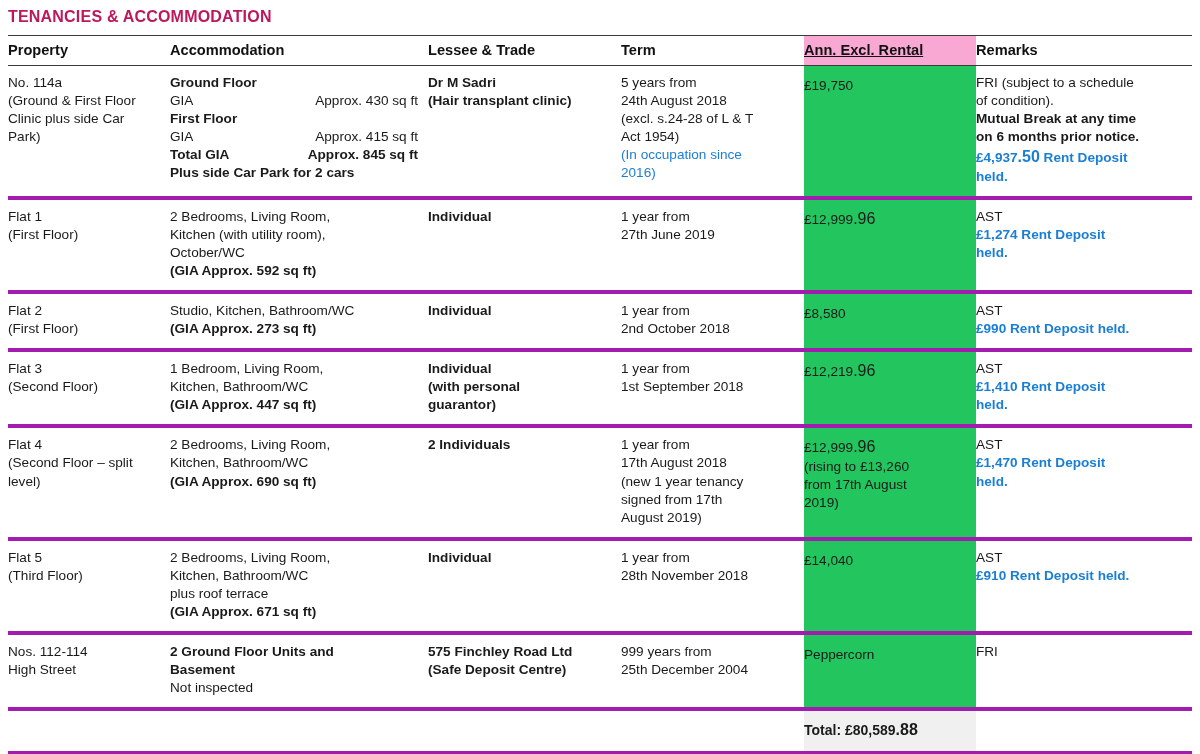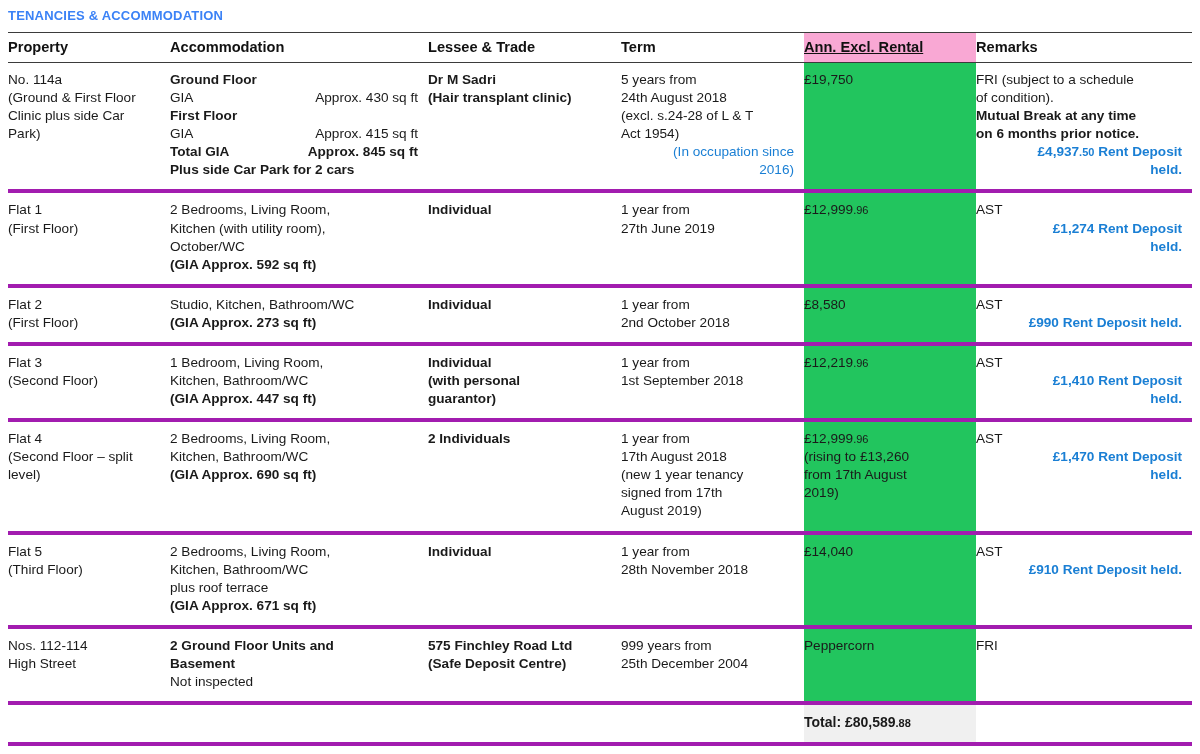--- a/index.html
+++ b/index.html
@@ -15,23 +15,23 @@
     overflow: hidden;
   }
   .page {
     position: relative;
     width: 1200px;
     height: 754px;
     box-sizing: border-box;
     padding: 0 8px;
   }
   .doc-title {
-    font-size: 13px;
+    font-size: 16px;
     font-weight: bold;
-    color: #3b82f6;
+    color: #be185d;
     letter-spacing: 0.2px;
     padding: 8px 0 9px 0;
   }
   table.tenancy {
     width: 1184px;
     border-collapse: collapse;
     table-layout: fixed;
     font-size: 13.6px;
   }
   table.tenancy th {
@@ -54,23 +54,23 @@
   td.shaded {
     background: #22c55e;
     padding-left: 8px;
   }
   th.shaded-h {
     background: #f9a8d4;
     padding-left: 8px;
     text-decoration: underline;
   }
   .b { font-weight: bold; }
-  .blue { color: #1a7fd4; text-align: right; }
+  .blue { color: #1a7fd4; }
   .blue.b { font-weight: bold; }
-  .sm { font-size: 11px; }
+  .sm { font-size: 16px; }
   .accom-line {
     display: flex;
     justify-content: space-between;
     gap: 6px;
   }
   .accom-line .lbl { white-space: nowrap; }
   .accom-line .val { white-space: nowrap; }
   .total-row td {
     border-bottom: none;
     border-top: none;

